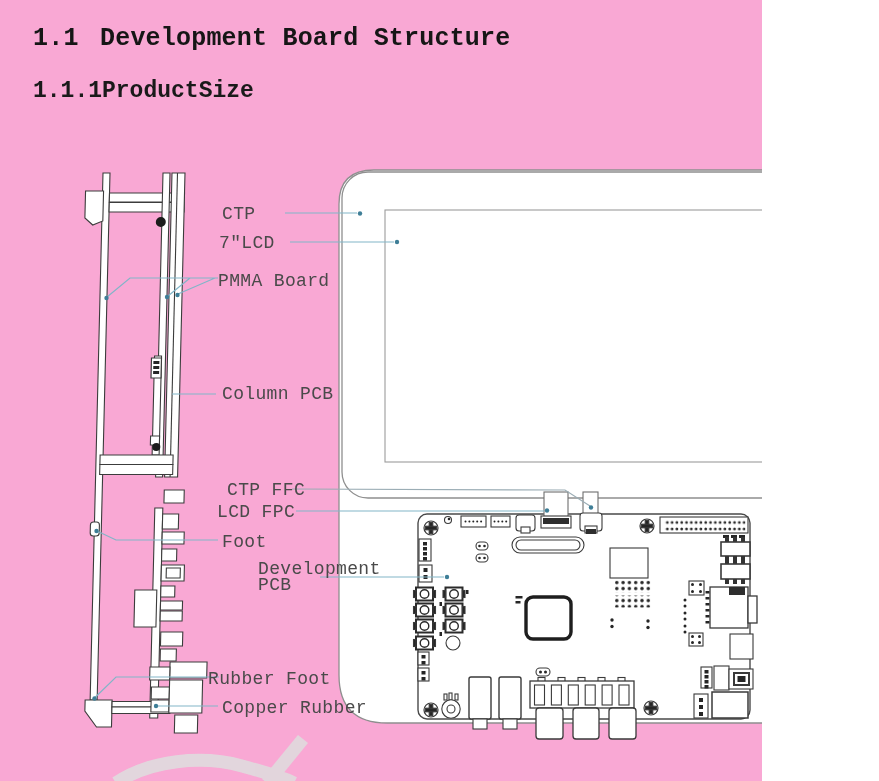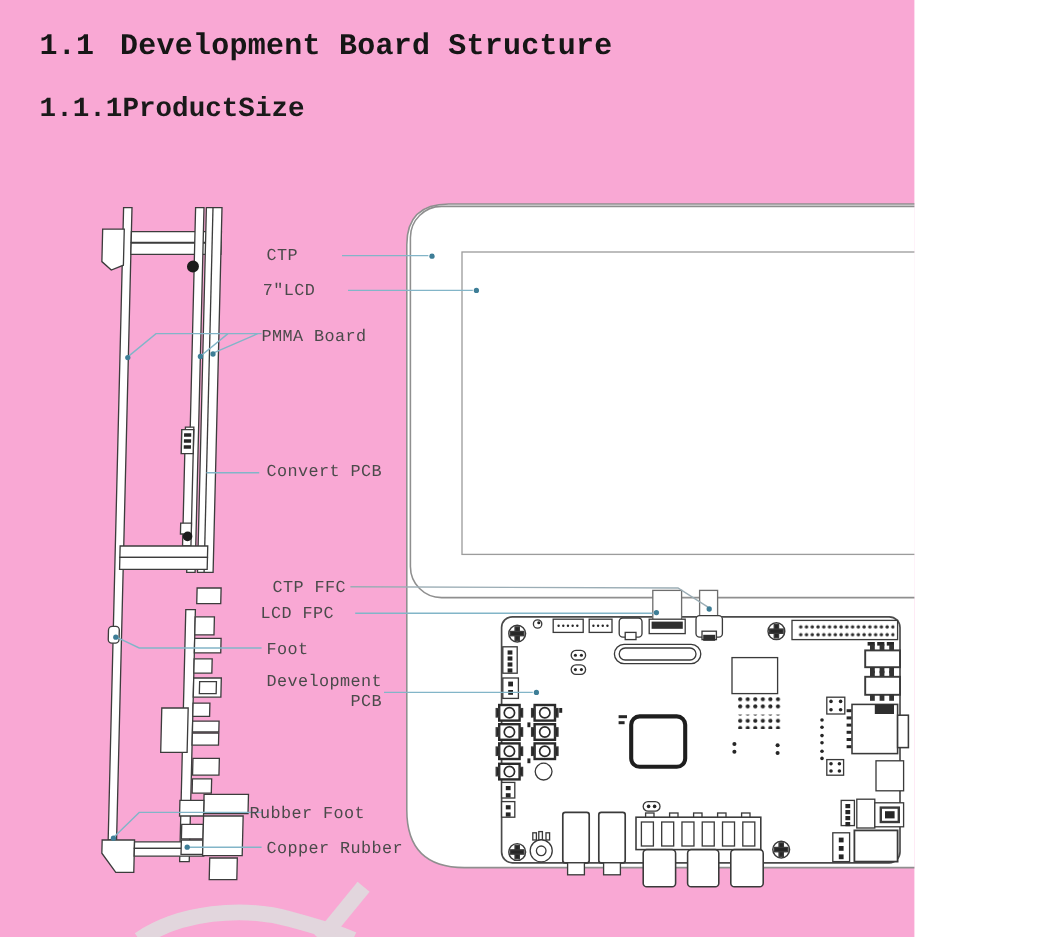--- a/index.html
+++ b/index.html
@@ -5,22 +5,22 @@
   html,body{margin:0;padding:0;background:#fff;}
   #page{position:relative;width:762px;height:781px;background:#f9a8d4;overflow:hidden;
         font-family:Liberation Mono, monospace;}
   .h1{position:absolute;left:33px;top:24px;font-size:25px;font-weight:bold;color:#161616;
       letter-spacing:0.2px;white-space:nowrap;}
   .h1 .num{display:inline-block;min-width:67px;}
   .h2{position:absolute;left:33px;top:78px;font-size:23px;font-weight:bold;color:#1a1a1a;white-space:nowrap;}
   .h2 .num{display:inline-block;min-width:67px;}
   .body-line{position:absolute;left:33px;top:106px;font-size:13.5px;color:#3c3c3c;letter-spacing:0.2px;}
   svg{position:absolute;left:0;top:0;}
-  .dlabel{position:absolute;font-size:14px;color:#4a4a4a;letter-spacing:0.35px;white-space:nowrap;line-height:16px;text-align:right;}
-  .dlabel.two{white-space:pre-line;}
+  .dlabel{position:absolute;font-size:18px;color:#4a4a4a;letter-spacing:0.35px;white-space:nowrap;line-height:16px;}
+  .dlabel.two{white-space:pre-line;margin-left:36px;}
 </style>
 </head>
 <body>
 
 <div id="page">
 
   <div class="h1"><span class="num">1.1</span><span>Development Board Structure</span></div>
   <div class="h2"><span class="num">1.1.1</span><span>ProductSize</span></div>
 
   <svg width="879" height="781" viewBox="0 0 879 781">
@@ -349,21 +349,21 @@
         <circle cx="447" cy="577" r="2.2"></circle>
         <circle cx="94.5" cy="698.5" r="2.2"></circle>
         <circle cx="156" cy="706" r="2.2"></circle>
       </g>
     </g>
   </svg>
 
   <div class="dlabel" style="left:222px;top:206px">CTP</div>
   <div class="dlabel" style="left:219px;top:235px">7"LCD</div>
   <div class="dlabel" style="left:218px;top:273px">PMMA Board</div>
-  <div class="dlabel" style="left:222px;top:386px">Convert PCB</div>
+  <div class="dlabel" style="left:222px;top:386px">Column PCB</div>
   <div class="dlabel" style="left:227px;top:482px">CTP FFC</div>
   <div class="dlabel" style="left:217px;top:504px">LCD FPC</div>
   <div class="dlabel" style="left:222px;top:534px">Foot</div>
   <div class="dlabel two" style="left:222px;top:561px">Development
 PCB</div>
   <div class="dlabel" style="left:208px;top:671px">Rubber Foot</div>
   <div class="dlabel" style="left:222px;top:700px">Copper Rubber</div>
 
 </div>
 

